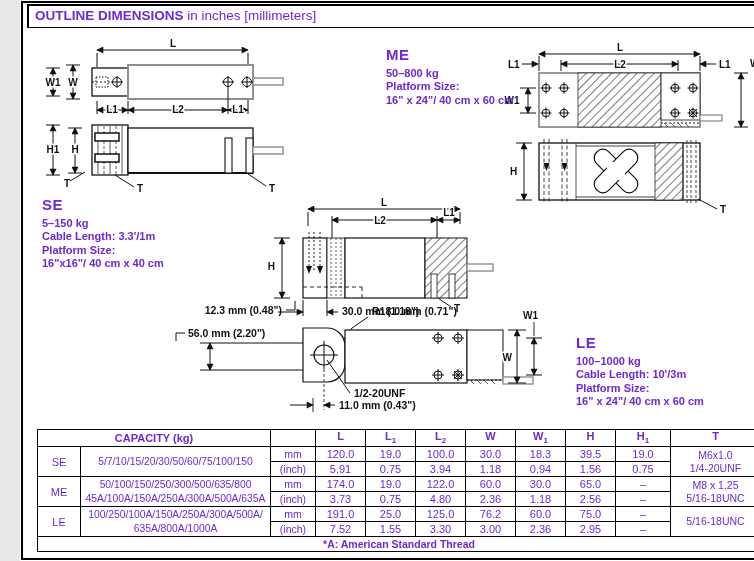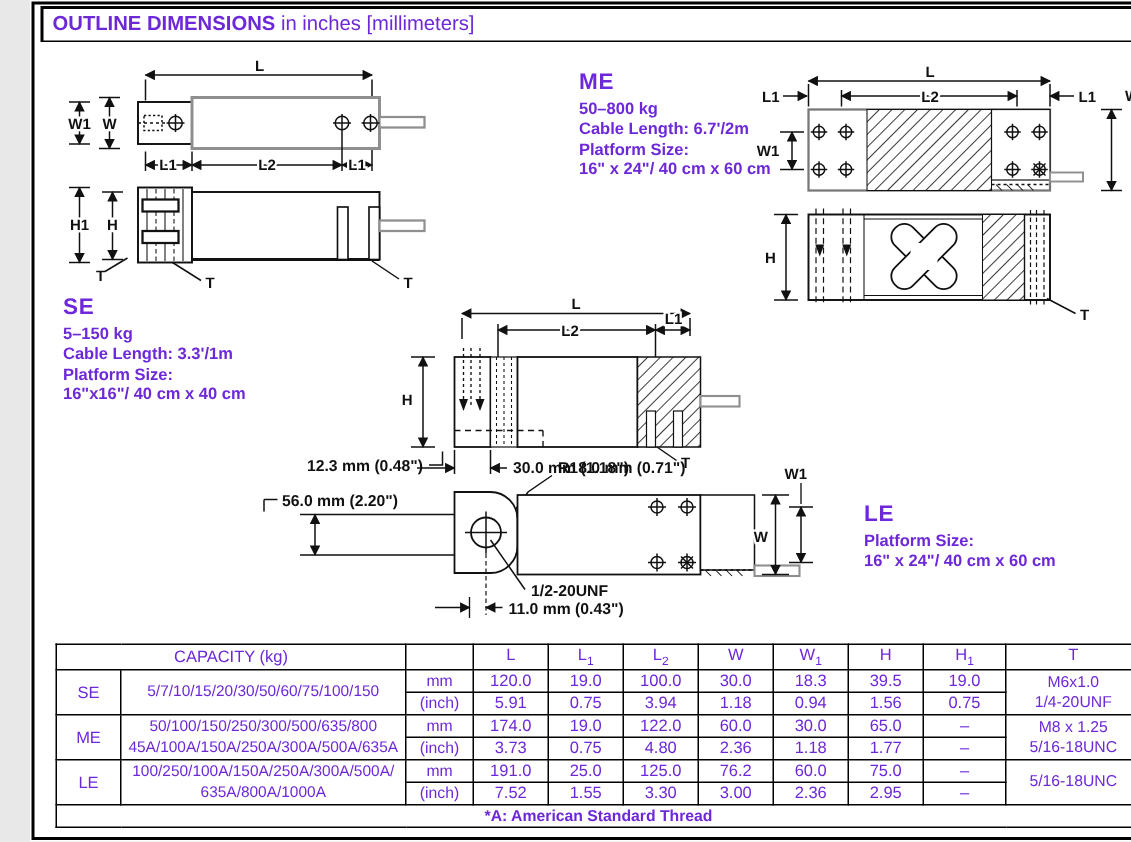--- a/index.html
+++ b/index.html
@@ -14,21 +14,21 @@
   .abs {position:absolute;}
   .info {position:absolute; font-size:11px; font-weight:bold; line-height:13.5px; z-index:4; white-space:nowrap;}
   .info .name {font-size:15px; font-weight:bold; margin-bottom:5px; letter-spacing:0.5px;}
   .wiring {position:absolute; left:22px; top:376px; z-index:6; font-size:11.5px;
            line-height:13.8px; white-space:nowrap;}
   .wiring .w-title {font-weight:bold; font-size:12px; margin-bottom:2px;}
   .spec {position:absolute; left:17px; top:429px; z-index:2; border-collapse:collapse;
          table-layout:fixed; background:#fff;}
   .spec td {border:1px solid #000; text-align:center; vertical-align:middle; padding:0;
             font-size:11px; white-space:nowrap; overflow:visible;}
-  .spec .hdr {font-weight:normal;}
+  .spec .hdr {font-weight:bold;}
   .spec sub {font-size:8px;}
   .spec .cap {font-size:10.3px; line-height:14px;}
   .spec .unit {font-size:10.5px;}
   .spec .thr {font-size:10.5px; line-height:13px;}
   .spec .foot {font-weight:bold; font-size:10.5px;}
   svg {position:absolute; z-index:3; overflow:visible;}
   svg text {font-family:"Liberation Sans",sans-serif; font-size:10px; font-weight:bold; fill:#111;}
   svg .halo {paint-order:stroke; stroke:#fff; stroke-width:3px;}
   svg .callout {font-size:10.5px;}
   svg .sk  {stroke:#111; fill:none;}
@@ -332,35 +332,36 @@
     <line class="sk" x1="154" y1="69" x2="154" y2="110" stroke-width="0.8" stroke-dasharray="3,2"></line>
     <line class="sk" x1="143" y1="98" x2="143" y2="112" stroke-width="0.9"></line>
     <line class="dim" x1="120" y1="105" x2="143" y2="105" marker-end="url(#ahD)"></line>
     <line class="dim" x1="154" y1="105" x2="165" y2="105" marker-start="url(#ahD)"></line>
     <text class="callout" x="169" y="109">11.0 mm (0.43")</text>
   </svg>
 
   <div class="info" style="left:366px; top:48px;">
     <div class="name">ME</div>
     <div>50–800 kg</div>
-    <div>Cable Length: 6.7'/2m</div>
     <div>Platform Size:</div>
     <div>16" x 24"/ 40 cm x 60 cm</div>
   </div>
 
   <div class="info" style="left:22px; top:198px;">
     <div class="name">SE</div>
     <div>5–150 kg</div>
     <div>Cable Length: 3.3'/1m</div>
     <div>Platform Size:</div>
     <div>16"x16"/ 40 cm x 40 cm</div>
   </div>
 
   <div class="info" style="left:556px; top:336px;">
     <div class="name">LE</div>
+    <div>100–1000 kg</div>
+    <div>Cable Length: 10'/3m</div>
     <div>Platform Size:</div>
     <div>16" x 24"/ 40 cm x 60 cm</div>
   </div>
 
 
   <table class="spec">
     <colgroup>
       <col style="width:43px">
         <col style="width:190px">
         <col style="width:45px">
@@ -434,21 +435,21 @@
             <div>5/16-18UNC</div>
       </td>
     </tr>
     <tr style="height:15px">
       <td class="unit">(inch)</td>
       <td>3.73</td>
       <td>0.75</td>
       <td>4.80</td>
       <td>2.36</td>
       <td>1.18</td>
-      <td>1.77</td>
+      <td>2.56</td>
       <td>–</td>
     </tr>
     <tr style="height:15px">
       <td rowspan="2">LE</td>
       <td rowspan="2" class="cap">
         <div>100/250/100A/150A/250A/300A/500A/</div>
             <div>635A/800A/1000A</div>
       </td>
       <td class="unit">mm</td>
       <td>191.0</td>

